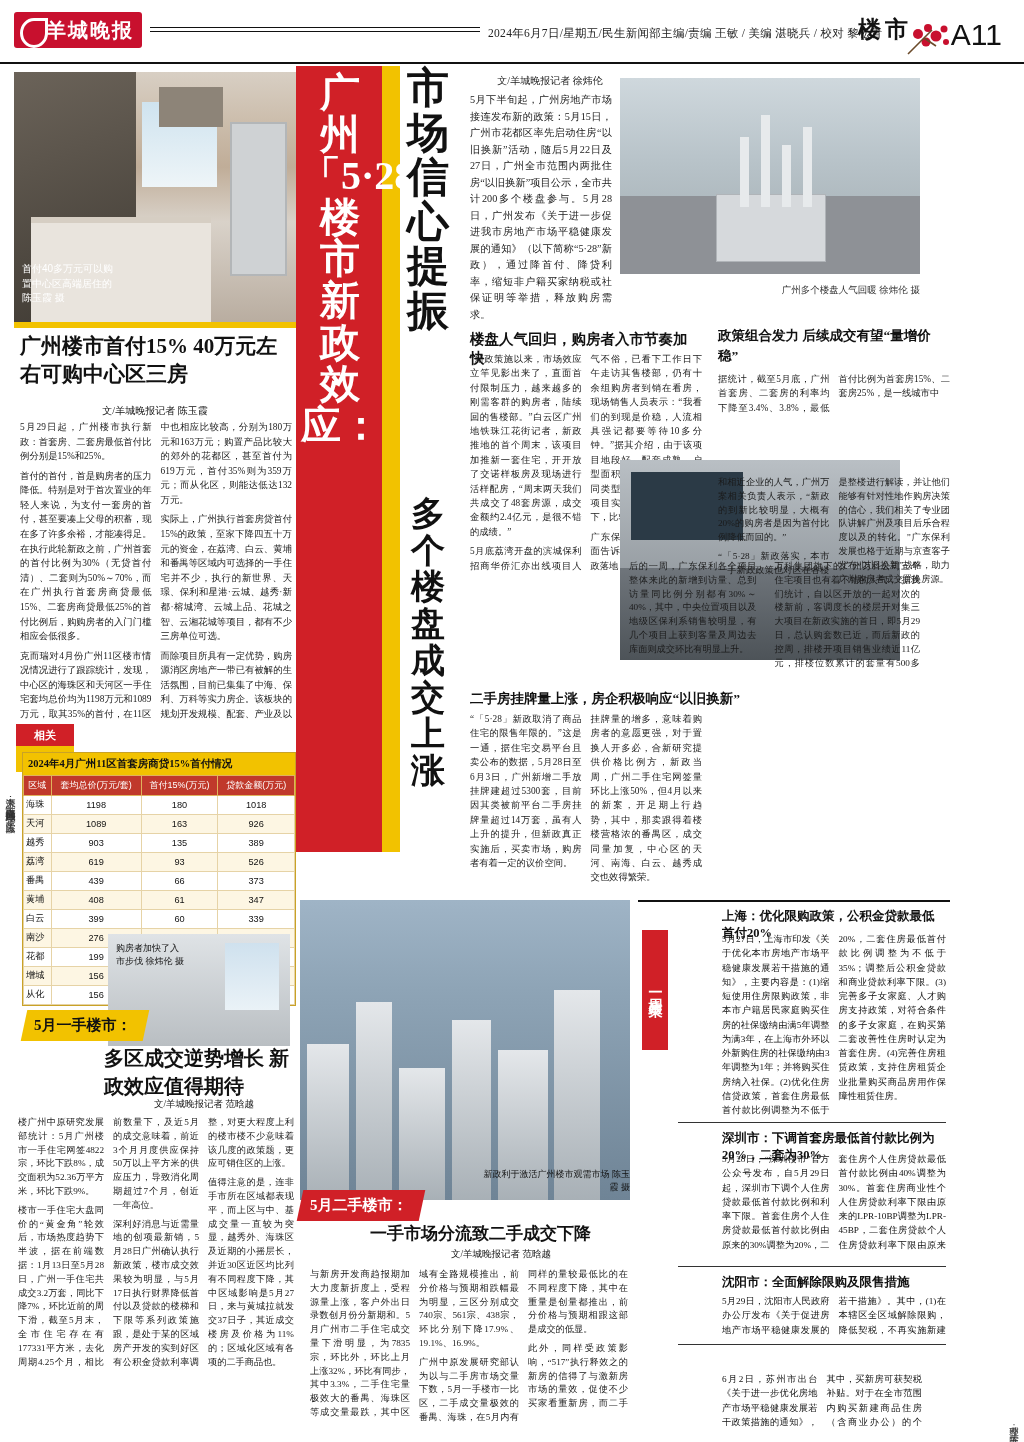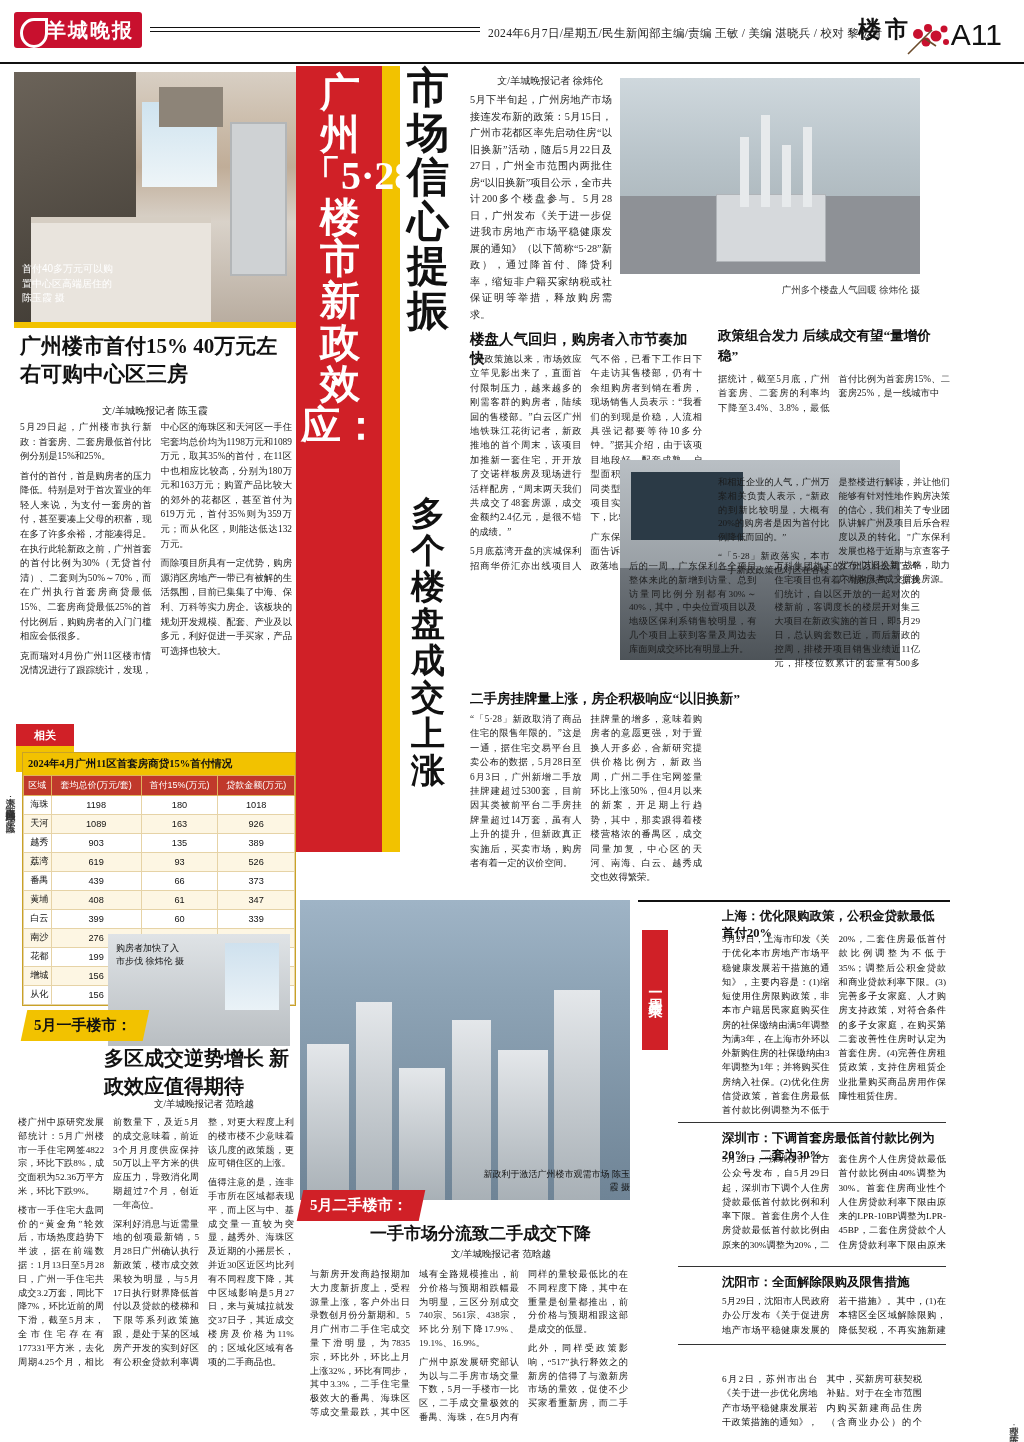--- a/index.html
+++ b/index.html
@@ -73,21 +73,21 @@
            font-size:11px;font-weight:bold;display:flex;align-items:center;justify-content:center;}
   .link-tag{position:absolute;left:16px;top:746px;width:58px;height:26px;background:#f2c200;color:#c0392b;
            font-size:13px;font-weight:bold;display:flex;align-items:center;justify-content:center;letter-spacing:2px;}
 
   
   .tbl-wrap{position:absolute;left:22px;top:752px;width:272px;border:1px solid #c9a227;background:#fff;}
   .tbl-title{background:#f2c200;color:#111;font-size:10.5px;font-weight:bold;padding:4px 5px;line-height:1.3;}
   table.data{width:100%;border-collapse:collapse;font-family:"Liberation Sans",sans-serif;}
   table.data th{background:#c0392b;color:#fff;font-size:9px;font-weight:normal;padding:3px 2px;border:1px solid #e0b35c;}
   table.data td{font-size:9.2px;padding:2.5px 2px;border:1px solid #e6d3a6;text-align:center;}
-  table.data td:first-child{text-align:right;font-family:Liberation Mono, monospace;}
+  table.data td:first-child{text-align:left;font-family:Liberation Mono, monospace;}
   table.data tr:nth-child(even) td{background:#fdf6e3;}
 
   .sidebar-vert{position:absolute;left:0px;top:790px;width:18px;height:150px;font-size:10px;
                 writing-mode:vertical-rl;color:#333;line-height:1.6;}
 
   
   .sub-h{position:absolute;font-weight:bold;color:#111;}
   .mid-h1{left:470px;top:330px;width:230px;font-size:14.5px;}
   .mid-body1{left:470px;top:352px;width:232px;height:330px;font-size:9.3px;line-height:1.55;column-count:2;}
   .ph-expo{left:620px;top:460px;width:280px;height:200px;background:linear-gradient(180deg,#b9bfc4,#7d848a);}
@@ -197,20 +197,21 @@
   </div>
   <div class="cap cap-office">广州多个楼盘人气回暖 徐炜伦 摄</div>
 
   <div class="yellow-band"></div>
   <div class="h1-left">广州楼市首付15% 40万元左右可购中心区三房</div>
   <div class="byline-left">文/羊城晚报记者 陈玉霞</div>
   <div class="col-text left-body">
     <p style="margin:0 0 5px;">5月29日起，广州楼市执行新政：首套房、二套房最低首付比例分别是15%和25%。</p>
     <p style="margin:0 0 5px;">首付的首付，首是购房者的压力降低。特别是对于首次置业的年轻人来说，为支付一套房的首付，甚至要凑上父母的积蓄，现在多了许多余裕，才能凑得足。在执行此轮新政之前，广州首套的首付比例为30%（无贷首付清）、二套则为50%～70%，而在广州执行首套房商贷最低15%、二套房商贷最低25%的首付比例后，购购房者的入门门槛相应会低很多。</p>
     <p style="margin:0 0 5px;">克而瑞对4月份广州11区楼市情况情况进行了跟踪统计，发现，中心区的海珠区和天河区一手住宅套均总价均为1198万元和1089万元，取其35%的首付，在11区中也相应比较高，分别为180万元和163万元；购置产品比较大的郊外的花都区，甚至首付为619万元，首付35%则为359万元；而从化区，则能达低达132万元。</p>
+    <p style="margin:0 0 5px;">实际上，广州执行首套房贷首付15%的政策，至家下降四五十万元的资金，在荔湾、白云、黄埔和番禺等区域内可选择的一手住宅并不少，执行的新世界、天璟、保利和星港·云城、越秀·新都·榕城湾、云城上品、花城之智、云湘花城等项目，都有不少三房单位可选。</p>
     <p style="margin:0;">而除项目所具有一定优势，购房源消区房地产一带已有被解的生活氛围，目前已集集了中海、保利、万科等实力房企。该板块的规划开发规模、配套、产业及以多元，利好促进一手买家，产品可选择也较大。</p>
   </div>
 
   <div class="rel-tag">相关</div>
   <div class="link-tag">链接</div>
 
   <div class="tbl-wrap">
     <div class="tbl-title">2024年4月广州11区首套房商贷15%首付情况</div>
     <table class="data">
       <thead>

